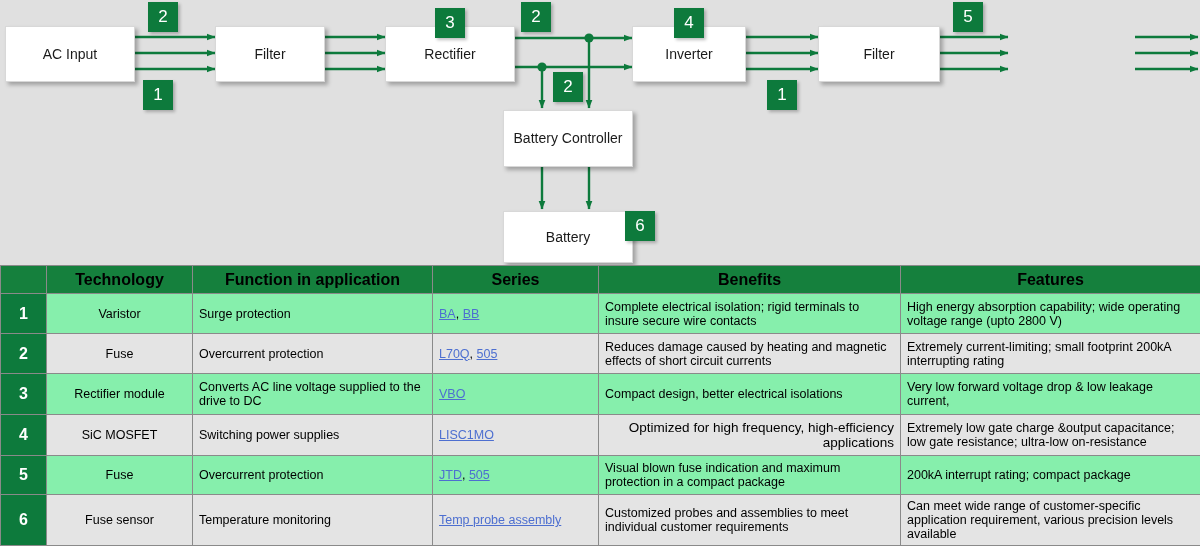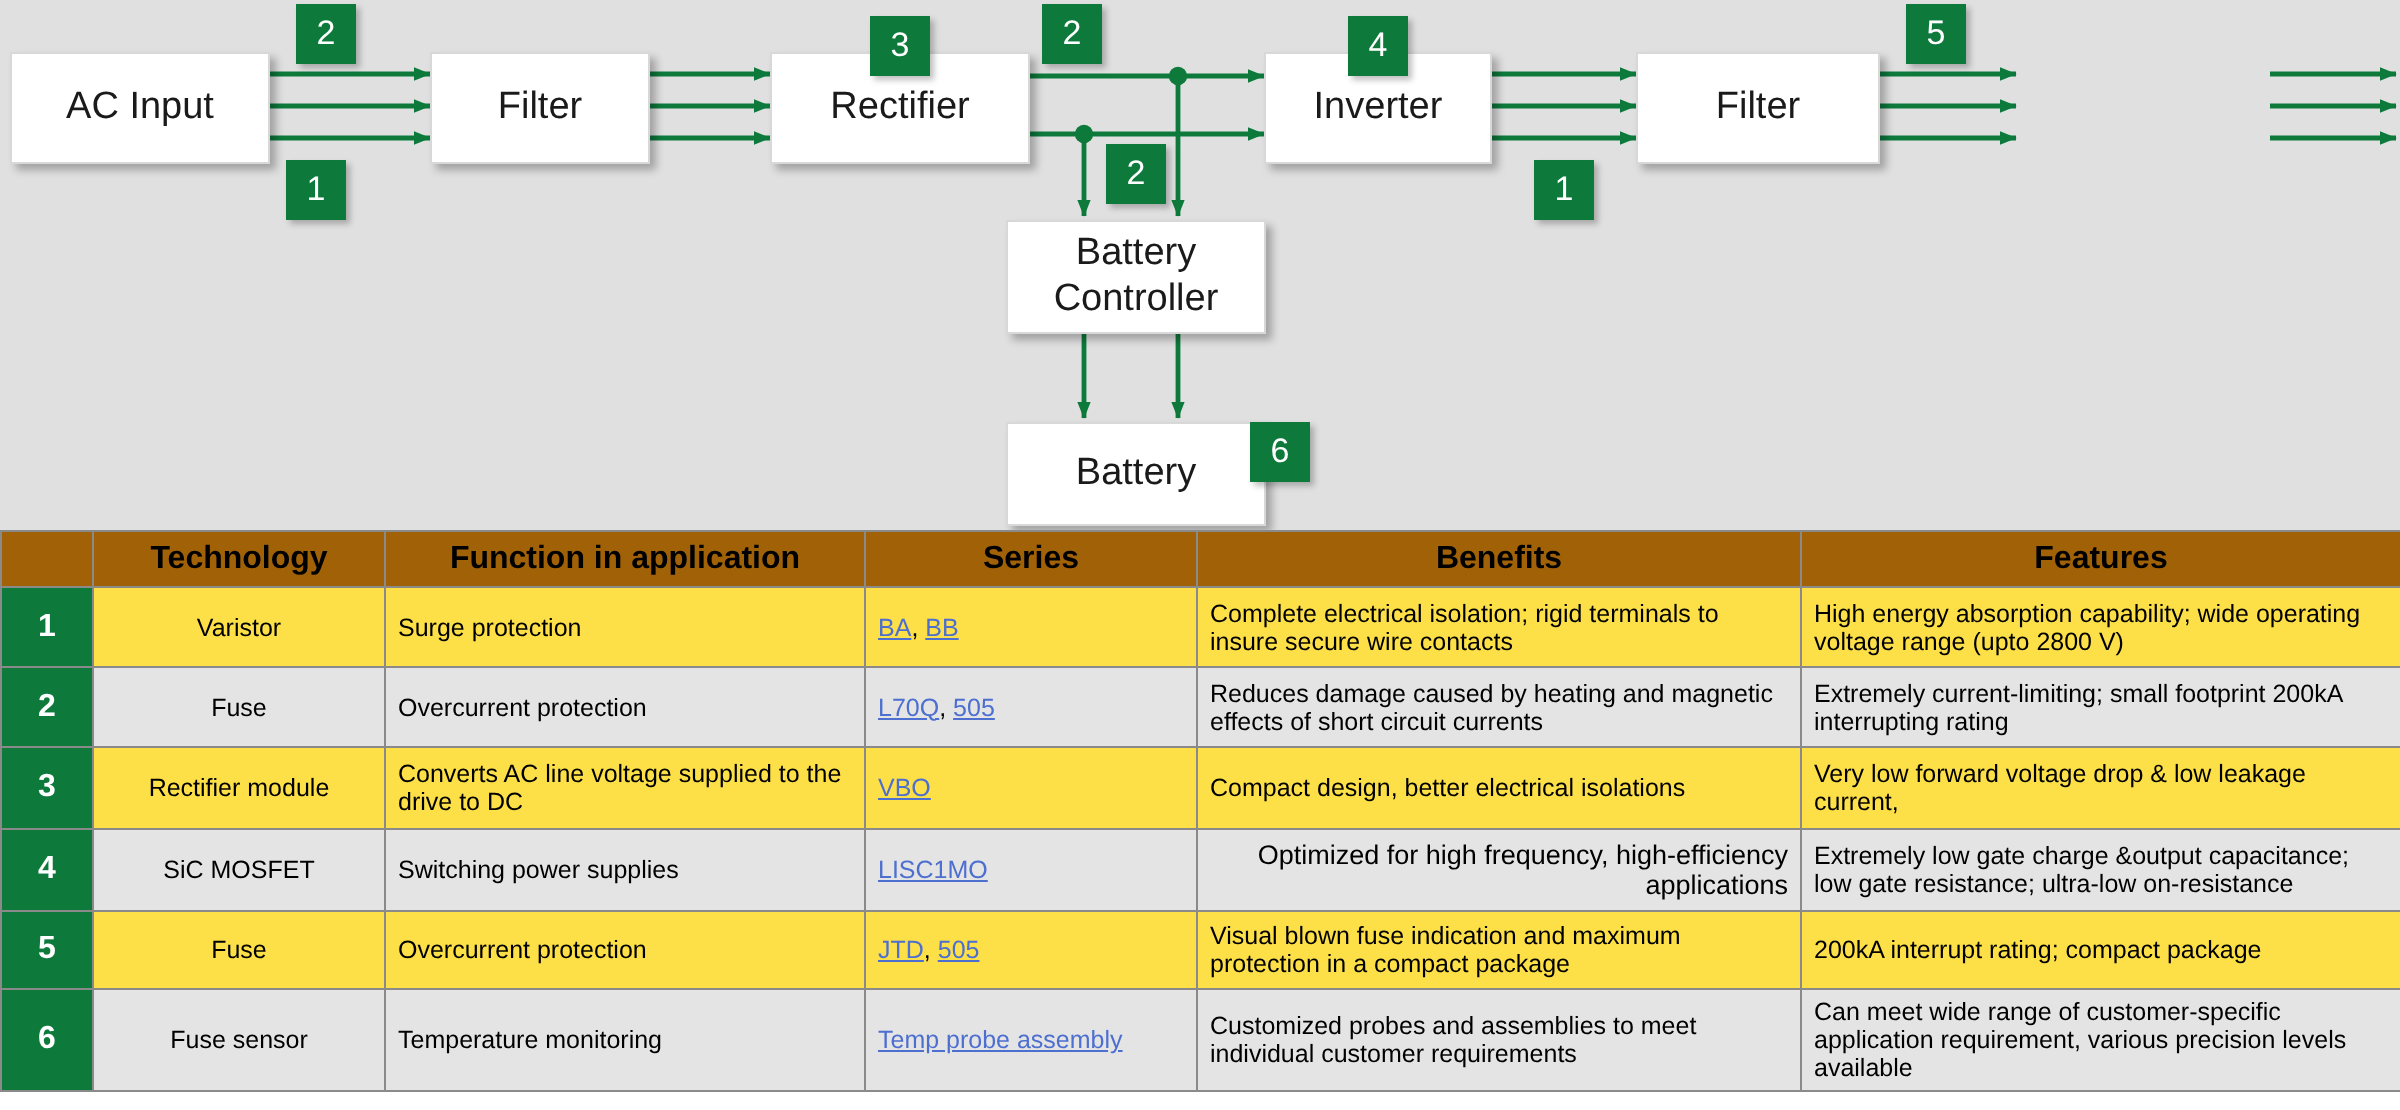--- a/index.html
+++ b/index.html
@@ -19,21 +19,21 @@
   }
   .diagram-svg{position:absolute;left:0;top:0;width:1200px;height:265px;}
 
   .node{
     position:absolute;
     background:#ffffff;
     border:1px solid #d8d8d8;
     box-shadow:3px 3px 4px rgba(0,0,0,0.28);
     display:flex;align-items:center;justify-content:center;
     text-align:center;
-    font-size:19px;color:#1a1a1a;
+    font-size:14px;color:#1a1a1a;
     line-height:1.18;
     z-index:3;
   }
   .node span{display:block;padding:0 4px;}
 
   .badge{
     position:absolute;
     width:30px;height:30px;
     background:#0d7a3c;
     color:#ffffff;
@@ -56,21 +56,21 @@
     font-size:12.5px;
     color:#000000;
   }
   table.spec th, table.spec td{
     border:1px solid #8a8a8a;
     padding:4px 6px;
     vertical-align:middle;
     box-sizing:border-box;
   }
   table.spec thead th{
-    background:#a16207;
+    background:#15803d;
     font-size:16px;
     font-weight:bold;
     text-align:center;
     height:28px;
     padding:2px 4px;
   }
   .col-num   {width:46px;}
   .col-tech  {width:146px;}
   .col-func  {width:240px;}
   .col-series{width:166px;}
@@ -78,21 +78,21 @@
   .col-feat  {width:300px;}
 
   td.numcell{
     background:#0d7a3c;color:#ffffff;
     font-size:16px;font-weight:bold;text-align:center;
     border-color:#8a8a8a;
   }
   td.techcell{text-align:center;}
   td.seriescell{text-align:left;}
   tr.alt td:not(.numcell){background:#e4e4e4;}
-  tr.plain td:not(.numcell){background:#fde047;}
+  tr.plain td:not(.numcell){background:#86efac;}
 
   .lnk{
     color:#4d6fd0;
     text-decoration:underline;
     cursor:pointer;
   }
   .sep{color:#000;}
 
   
   tr.r1 td{height:40px;}

